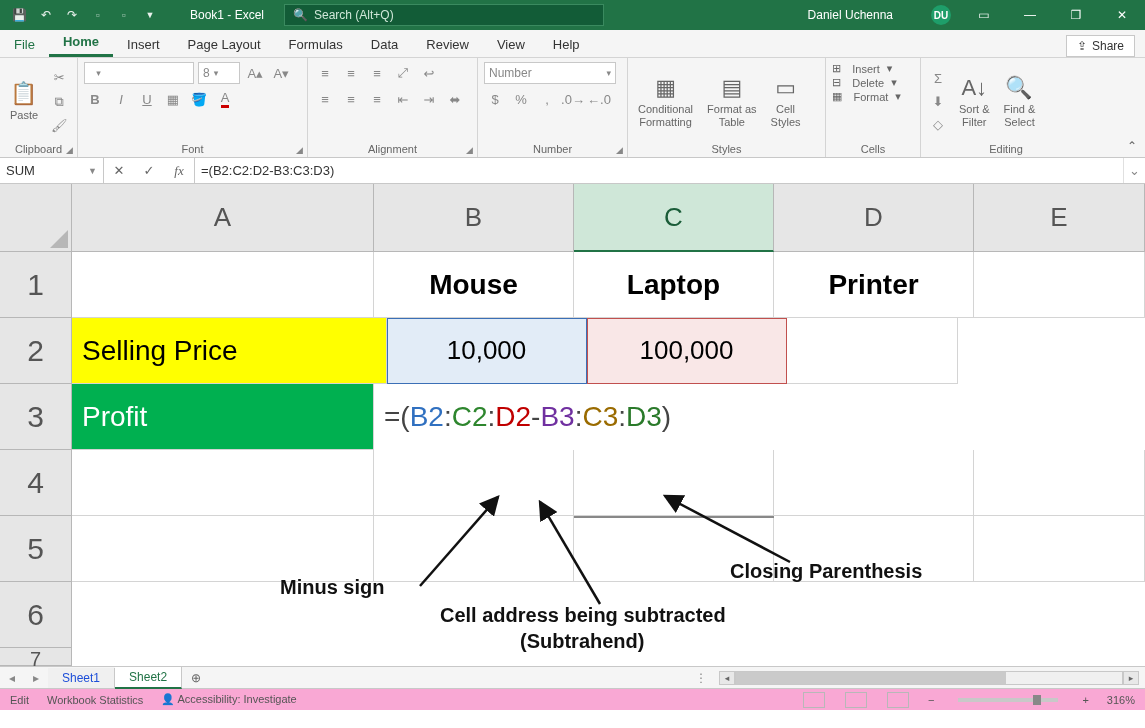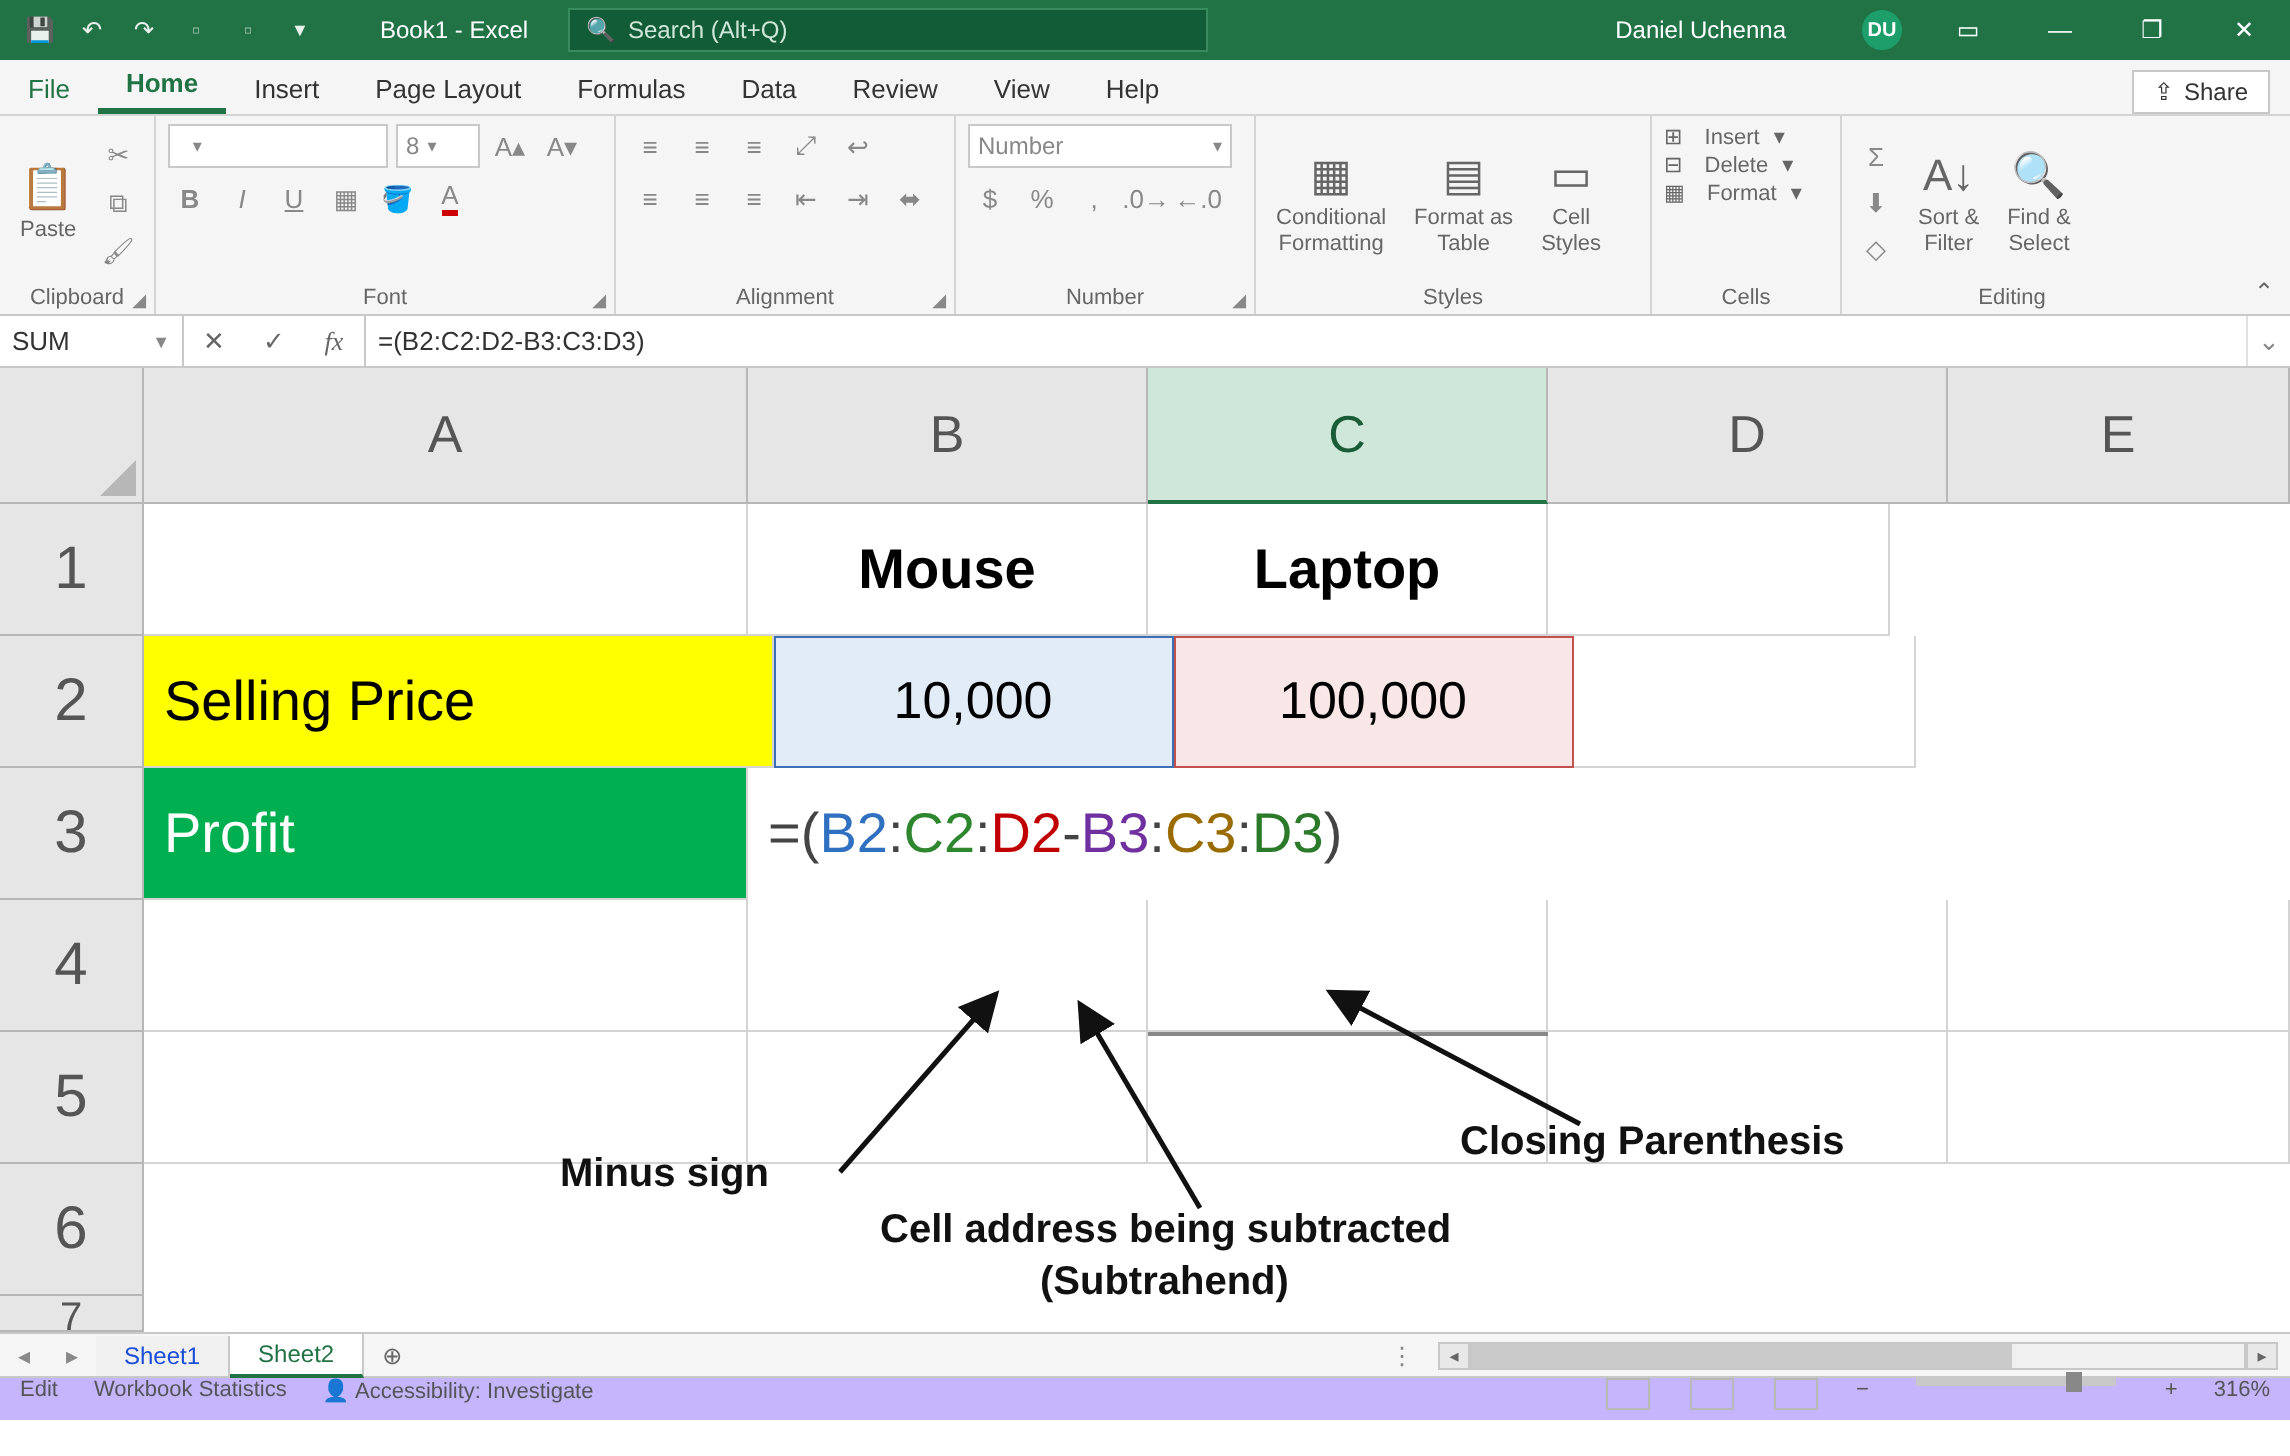--- a/index.html
+++ b/index.html
@@ -33,21 +33,21 @@
 .ribbon .bigbtn { display: flex; flex-direction: column; align-items: center; gap: 2px; padding: 2px 4px; }
 .ribbon .bigbtn .ico { font-size: 22px; }
 .ribbon .bigbtn .lbl { font-size: 11px; line-height: 1.1; text-align: center; }
 .ribbon .smallrow { display: flex; gap: 4px; align-items: center; }
 .ribbon .smallbtn { width: 22px; height: 22px; display: flex; align-items: center; justify-content: center; font-size: 13px; color: #888; }
 .ribbon .combo { height: 22px; border: 1px solid #c8c8c8; background: #fff; display: flex; align-items: center; padding: 0 4px; font-size: 12px; color: #888; gap: 4px; }
 .ribbon .collapse { position: absolute; right: 8px; bottom: 4px; font-size: 12px; color: #666; }
 
 
 .fxbar { height: 26px; border-bottom: 1px solid #c8c8c8; display: flex; align-items: stretch; font-size: 13px; background: #fff; }
-.fxbar .namebox { width: 92px; border-right: 1px solid #c8c8c8; display: flex; align-items: center; padding: 0 6px; justify-content: space-between; color: #333; }
+.fxbar .namebox { width: 104px; border-right: 1px solid #c8c8c8; display: flex; align-items: center; padding: 0 6px; justify-content: space-between; color: #333; }
 .fxbar .btns { display: flex; align-items: center; border-right: 1px solid #c8c8c8; }
 .fxbar .btns .b { width: 30px; display: flex; align-items: center; justify-content: center; color: #666; font-size: 13px; }
 .fxbar .btns .b.fx { font-style: italic; font-family: serif; }
 .fxbar .formula { flex: 1; display: flex; align-items: center; padding: 0 6px; color: #333; }
 .fxbar .expand { width: 22px; display: flex; align-items: center; justify-content: center; border-left: 1px solid #e0e0e0; color: #888; }
 
 
 .grid { position: relative; height: 482px; overflow: hidden; background: #fff; }
 .grid .corner { position: absolute; left: 0; top: 0; width: 72px; height: 68px; background: #e6e6e6; border-right: 1px solid #b7b7b7; border-bottom: 1px solid #b7b7b7; }
 .grid .corner::after { content: ""; position: absolute; right: 3px; bottom: 3px; border-style: solid; border-width: 0 0 18px 18px; border-color: transparent transparent #b7b7b7 transparent; }
@@ -99,21 +99,21 @@
 .sheettabs .tab { padding: 3px 14px; border-right: 1px solid #c8c8c8; background: #f0f0f0; color: #1d4ed8; }
 .sheettabs .tab.active { background: #fff; border-bottom: 2px solid #217346; color: #217346; }
 .sheettabs .add { width: 28px; display: flex; justify-content: center; color: #666; }
 .sheettabs .spacer { flex: 1; }
 .sheettabs .scroll { flex: 0 0 420px; height: 14px; margin: 0 6px; display: flex; align-items: center; }
 .sheettabs .scroll .arrow { width: 16px; height: 14px; background: #e8e8e8; border: 1px solid #c8c8c8; display: flex; align-items: center; justify-content: center; font-size: 9px; color: #666; }
 .sheettabs .scroll .track { flex: 1; height: 14px; border: 1px solid #c8c8c8; background: #f0f0f0; position: relative; }
 .sheettabs .scroll .thumb { position: absolute; left: 0; top: 0; bottom: 0; width: 70%; background: #cacaca; }
 
 
-.status { height: 22px; background: #c4b5fd; border-top: 1px solid #c8c8c8; display: flex; align-items: flex-start; font-size: 11px; color: #555; padding: 0 10px; gap: 18px; }
+.status { height: 22px; background: #f9a8d4; border-top: 1px solid #c8c8c8; display: flex; align-items: center; font-size: 11px; color: #555; padding: 0 10px; gap: 18px; }
 .status .spacer { flex: 1; }
 .status .viewbtn { width: 22px; height: 16px; border: 1px solid #b8b8b8; margin: 0 1px; }
 .status .slider { width: 100px; height: 4px; background: #c8c8c8; position: relative; margin: 0 6px; }
 .status .slider::after { content: ""; position: absolute; left: 75%; top: -3px; width: 8px; height: 10px; background: #888; }
 
 svg.overlay { position: absolute; left: 0; top: 0; pointer-events: none; }
 </style>
 </head>
 <body>
 
@@ -333,20 +333,21 @@
     <div class="rowhdr">4</div>
     <div class="rowhdr">5</div>
     <div class="rowhdr">6</div>
     <div class="rowhdr" style="height:18px;font-size:20px;align-items:flex-start">7</div>
   </div>
   <div class="cells">
     <div class="row">
       <div class="cell" style="width:302px"></div>
       <div class="cell hdr" style="width:200px">Mouse</div>
       <div class="cell hdr" style="width:200px">Laptop</div>
+      <div class="cell hdr" style="width:200px">Printer</div>
       <div class="cell" style="width:171px"></div>
     </div>
     <div class="row">
       <div class="cell label sel-yellow" style="width:315px">Selling Price</div>
       <div class="cell num range-blue" style="width:200px">10,000</div>
       <div class="cell num range-red" style="width:200px">100,000</div>
       <div class="cell" style="width:171px"></div>
     </div>
     <div class="row">
       <div class="cell label sel-green" style="width:302px">Profit</div>

